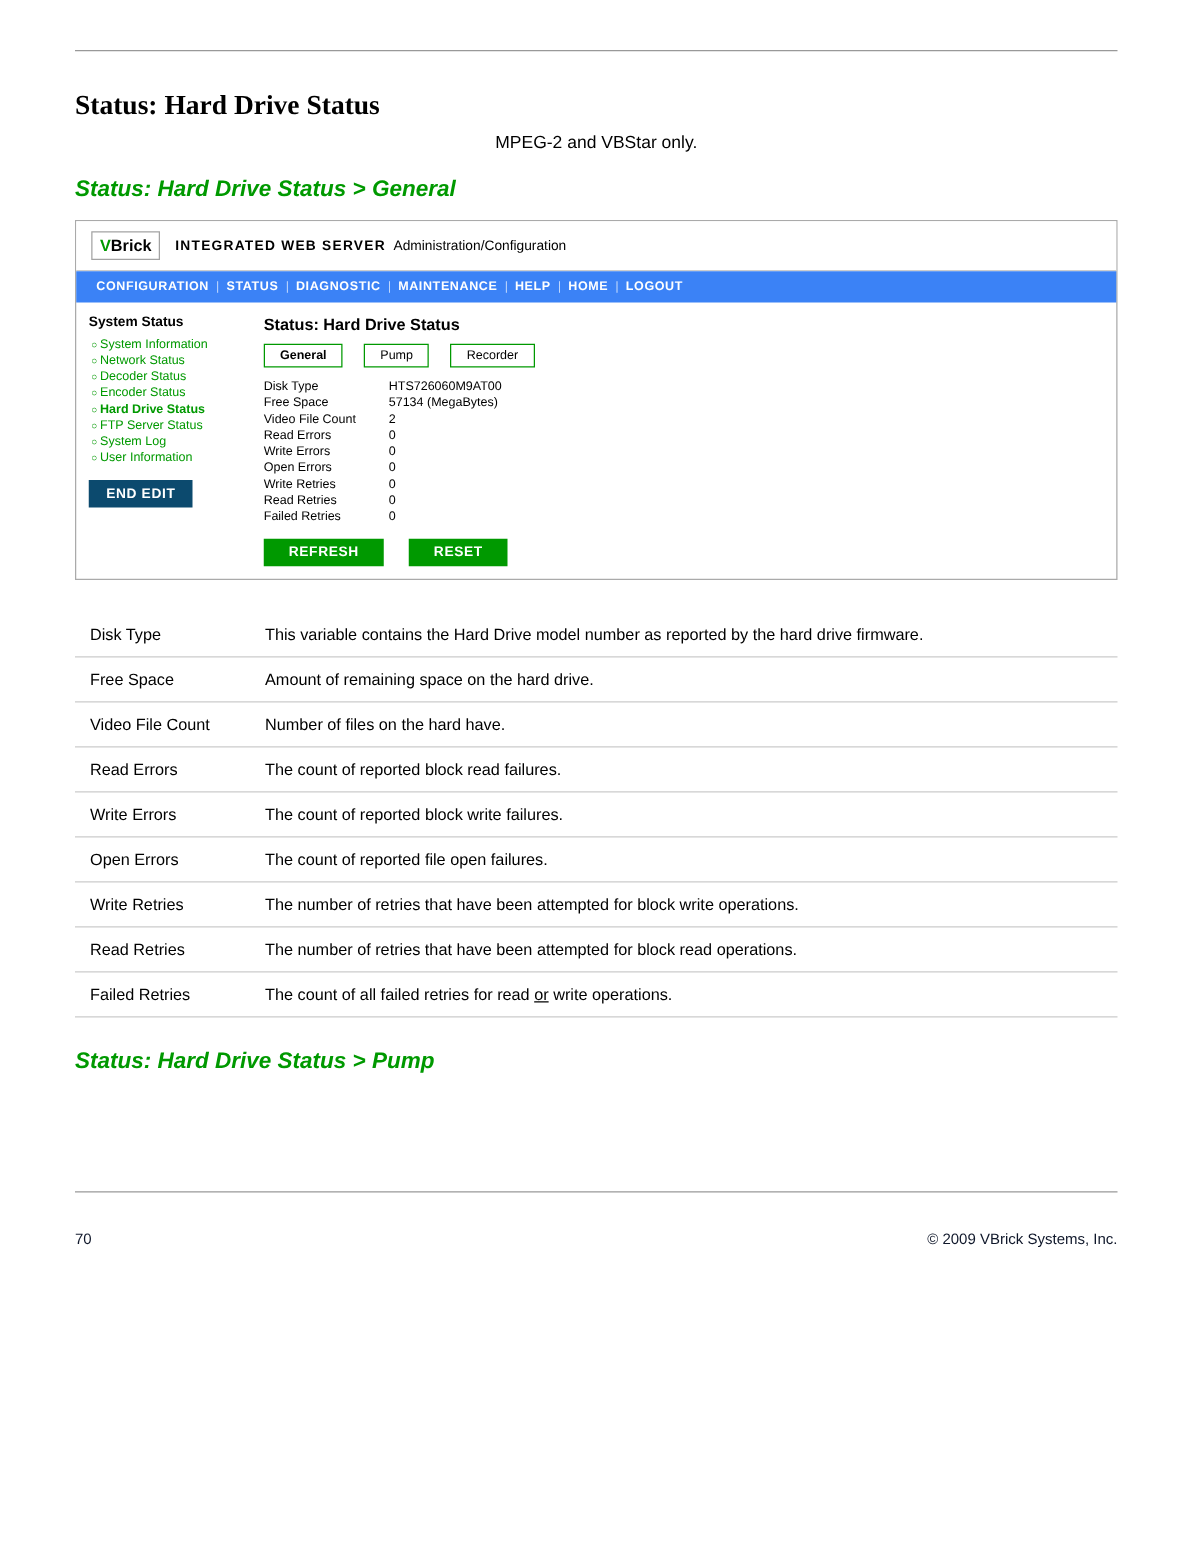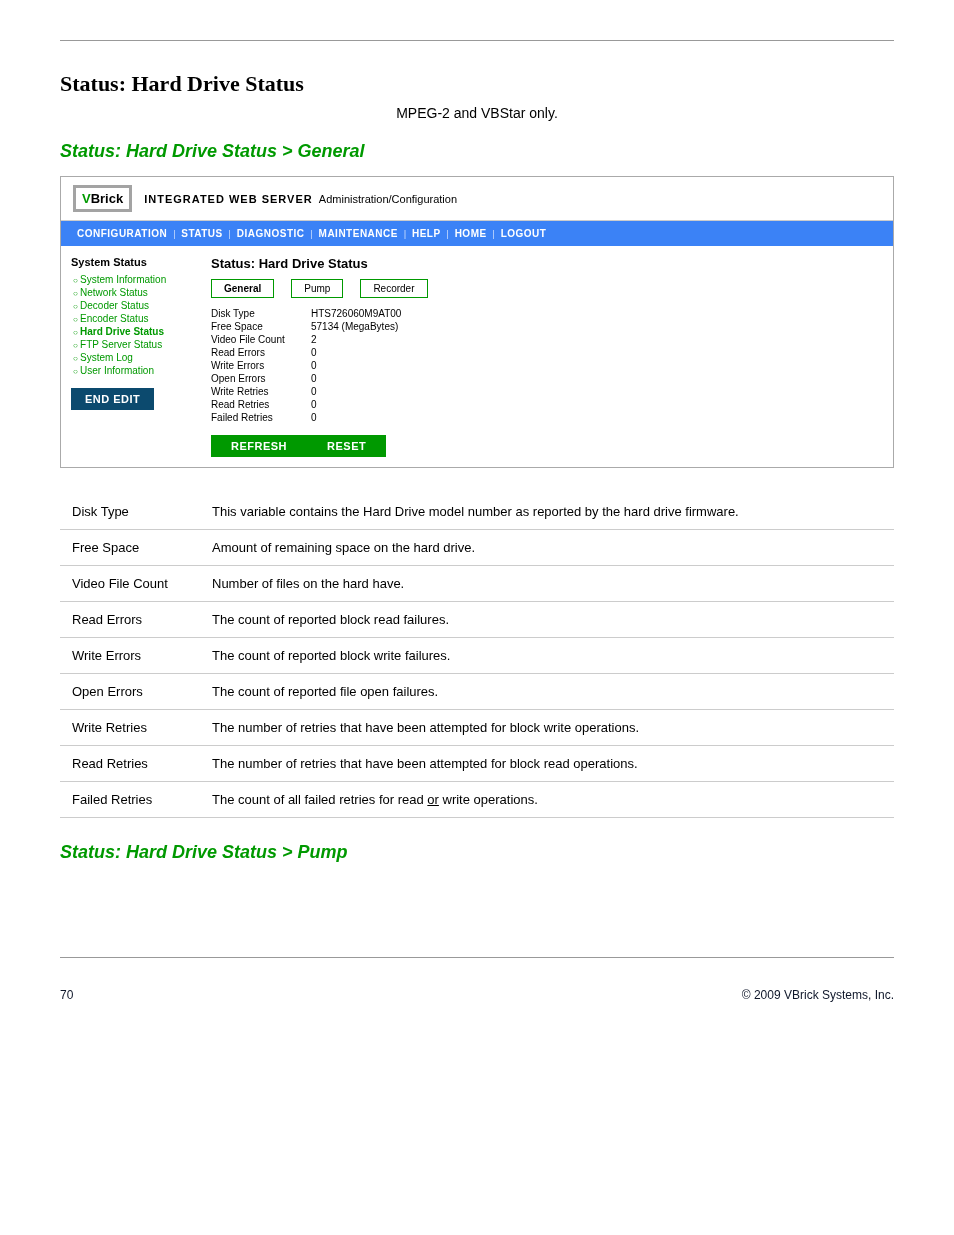--- a/index.html
+++ b/index.html
@@ -44,21 +44,21 @@
     }
     
     .vbrick-header {
       display: flex;
       align-items: center;
       padding: 8px 12px;
       border-bottom: 1px solid #ccc;
       background: #fff;
     }
     .vbrick-logo {
-      border: 3px solid #a3a3a3;
+      border: 1px solid #a3a3a3;
       padding: 3px 6px;
       font-size: 13px;
       font-weight: bold;
       color: #000;
       margin-right: 12px;
       font-family: Arial, sans-serif;
     }
     .vbrick-logo span { color: #009900; }
     .vbrick-server-text {
       font-size: 11px;
@@ -177,21 +177,21 @@
     .data-label {
       min-width: 100px;
       color: #000;
     }
     .data-value {
       color: #000;
     }
     
     .action-buttons {
       display: flex;
-      gap: 0;
+      gap: 20px;
       margin-top: 12px;
     }
     .action-btn {
       background: #009900;
       color: #fff;
       border: none;
       padding: 5px 20px;
       font-size: 11px;
       font-family: Arial, sans-serif;
       font-weight: bold;

